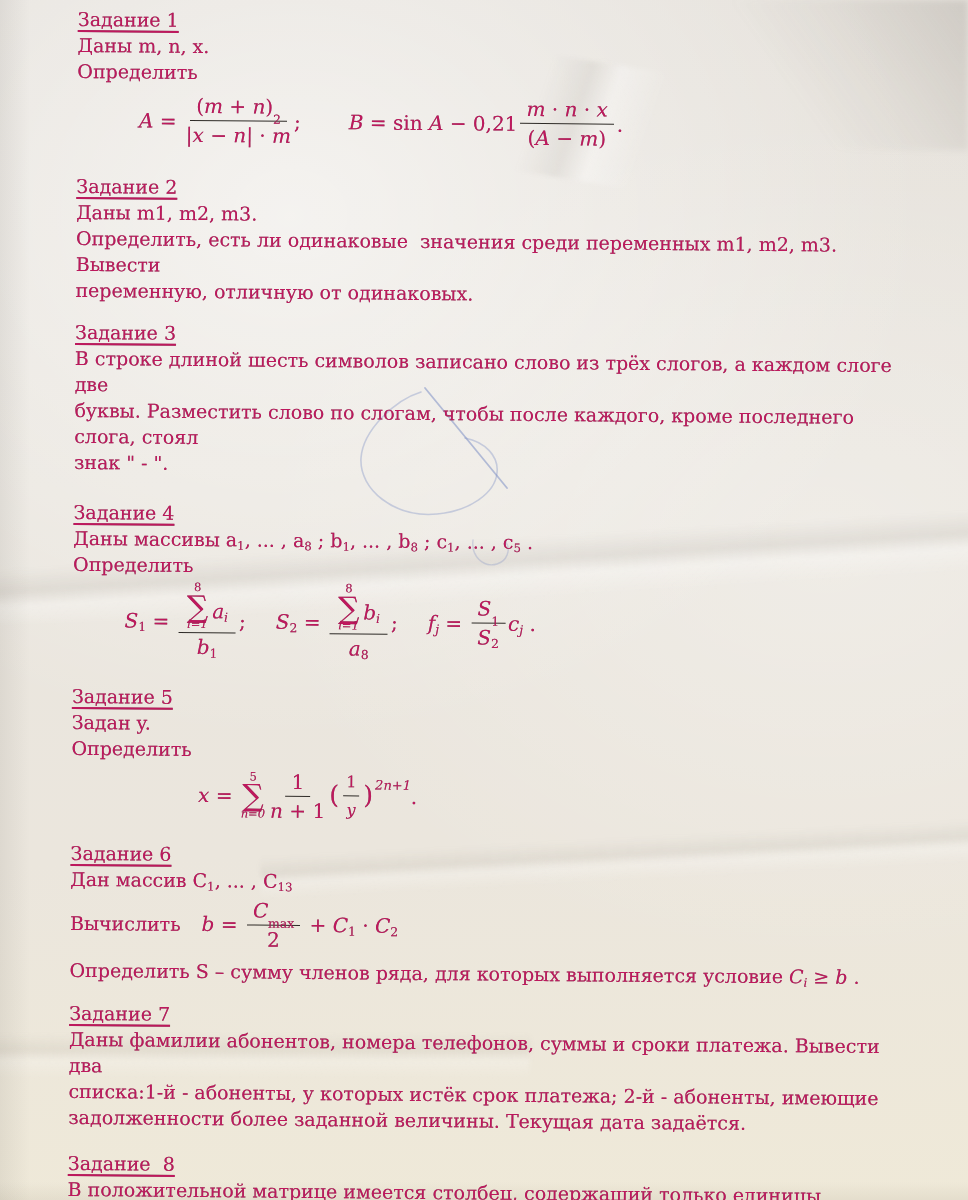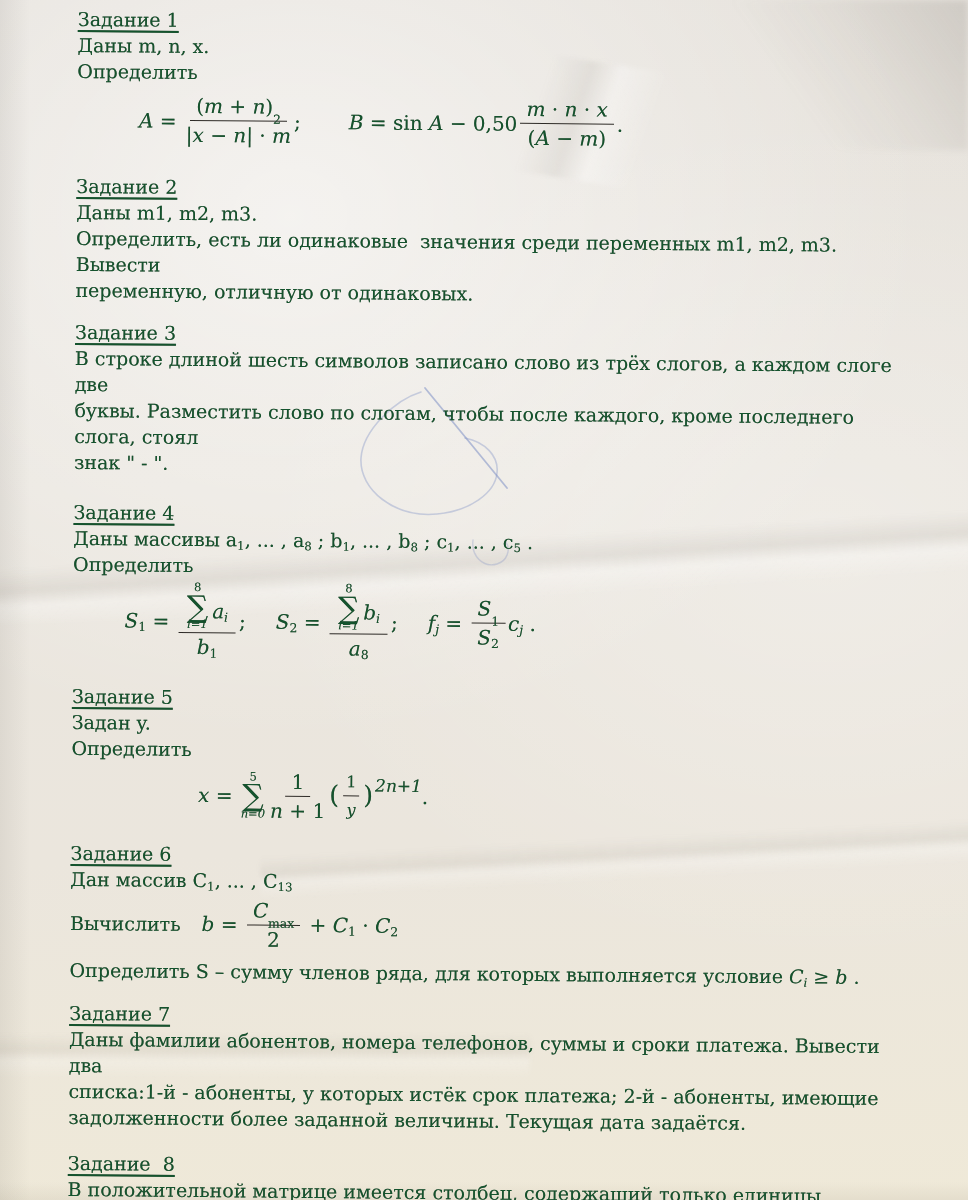--- a/index.html
+++ b/index.html
@@ -1,17 +1,17 @@
 <!DOCTYPE html>
 <html><head>
 <meta charset="utf-8">
 <style>
   html,body{margin:0;padding:0;background:#d8d4ce;}
   .stage{position:relative;width:968px;height:1200px;overflow:hidden;
-    font-family:"DejaVu Serif","Liberation Serif",serif;color:#14532d;}
+    font-family:"DejaVu Serif","Liberation Serif",serif;color:#be185d;}
   .paper{position:absolute;inset:0;
     background:
       radial-gradient(120% 80% at 30% 18%, rgba(255,255,255,.55) 0%, rgba(255,255,255,0) 55%),
       radial-gradient(100% 60% at 85% 45%, rgba(255,255,255,.25) 0%, rgba(255,255,255,0) 60%),
       linear-gradient(178deg,#e6e2dc 0%,#eae6df 40%,#ebe6dd 70%,#efe9d8 100%);}
   .cr{position:absolute;pointer-events:none;}
   .cr1{left:300px;top:60px;width:560px;height:120px;transform:rotate(9deg);filter:blur(2px);
     background:linear-gradient(100deg,transparent 42%,rgba(125,118,108,.10) 49%,rgba(255,255,255,.30) 54%,transparent 62%);}
   .cr2{left:-20px;top:520px;width:1020px;height:90px;transform:rotate(-1.5deg);filter:blur(2px);
     background:linear-gradient(178deg,transparent 30%,rgba(125,118,108,.12) 48%,rgba(255,255,255,.28) 60%,transparent 78%);}
@@ -40,21 +40,21 @@
   .frac .num{border-bottom:1.5px solid #2e2b27;padding:0 6px 1px;display:inline-flex;align-items:flex-end;justify-content:center;white-space:pre;}
   .frac .den{padding-top:1px;white-space:pre;}
   .frac.small{font-size:16px;}
   .frac.small .num{padding:0 3px 0;}
   .sum{display:inline-flex;flex-direction:column;align-items:center;line-height:1;margin:0 2px;}
   .sum .lim{font-size:11.5px;font-style:italic;}
   .sum .lim.top{font-style:normal;}
   .sum .sigma{font-size:30px;line-height:.85;}
   .term{margin:0 2px 7px 2px;}
   .paren{font-size:25px;line-height:1;display:inline-block;margin:0 1px;position:relative;top:-2px;}
-  .exp{font-size:17px;font-style:italic;position:relative;top:-11px;margin-left:1px;}
+  .exp{font-size:13px;font-style:italic;position:relative;top:-11px;margin-left:1px;}
 
   .frow1{display:flex;gap:48px;align-items:center;padding-left:62px;margin:8px 0 26px 0;}
   .frow4{display:flex;gap:30px;align-items:center;padding-left:52px;margin:4px 0 24px 0;}
   .frow5{display:flex;align-items:center;padding-left:127px;margin:6px 0 18px 0;}
   .sec2{margin-bottom:16px;}
   .sec3{margin-bottom:24px;}
   .sec7{margin-bottom:20px;}
   .compute{display:flex;align-items:center;margin-top:4px;}
   .clabel{margin-right:21px;}
   .condition{margin-top:6px;margin-bottom:17px;}
@@ -89,21 +89,21 @@
       <div class="frow1">
         <span class="math">
           <span class="mpart"><span class="it">A</span><span> = </span></span>
           <span class="frac">
             <span class="num"><span>(</span><span class="it">m</span><span> + </span><span class="it">n</span><span>)</span><sup>2</sup></span>
             <span class="den"><span>|</span><span class="it">x</span><span> − </span><span class="it">n</span><span>| · </span><span class="it">m</span></span>
           </span>
           <span class="mpart">;</span>
         </span>
         <span class="math">
-          <span class="mpart"><span class="it">B</span><span> = sin </span><span class="it">A</span><span> − 0,50</span></span>
+          <span class="mpart"><span class="it">B</span><span> = sin </span><span class="it">A</span><span> − 0,21</span></span>
           <span class="frac">
             <span class="num"><span class="it">m</span><span> · </span><span class="it">n</span><span> · </span><span class="it">x</span></span>
             <span class="den"><span>(</span><span class="it">A</span><span> − </span><span class="it">m</span><span>)</span></span>
           </span>
           <span class="mpart">.</span>
         </span>
       </div>
     </div>
 
     <div class="sec sec2">

